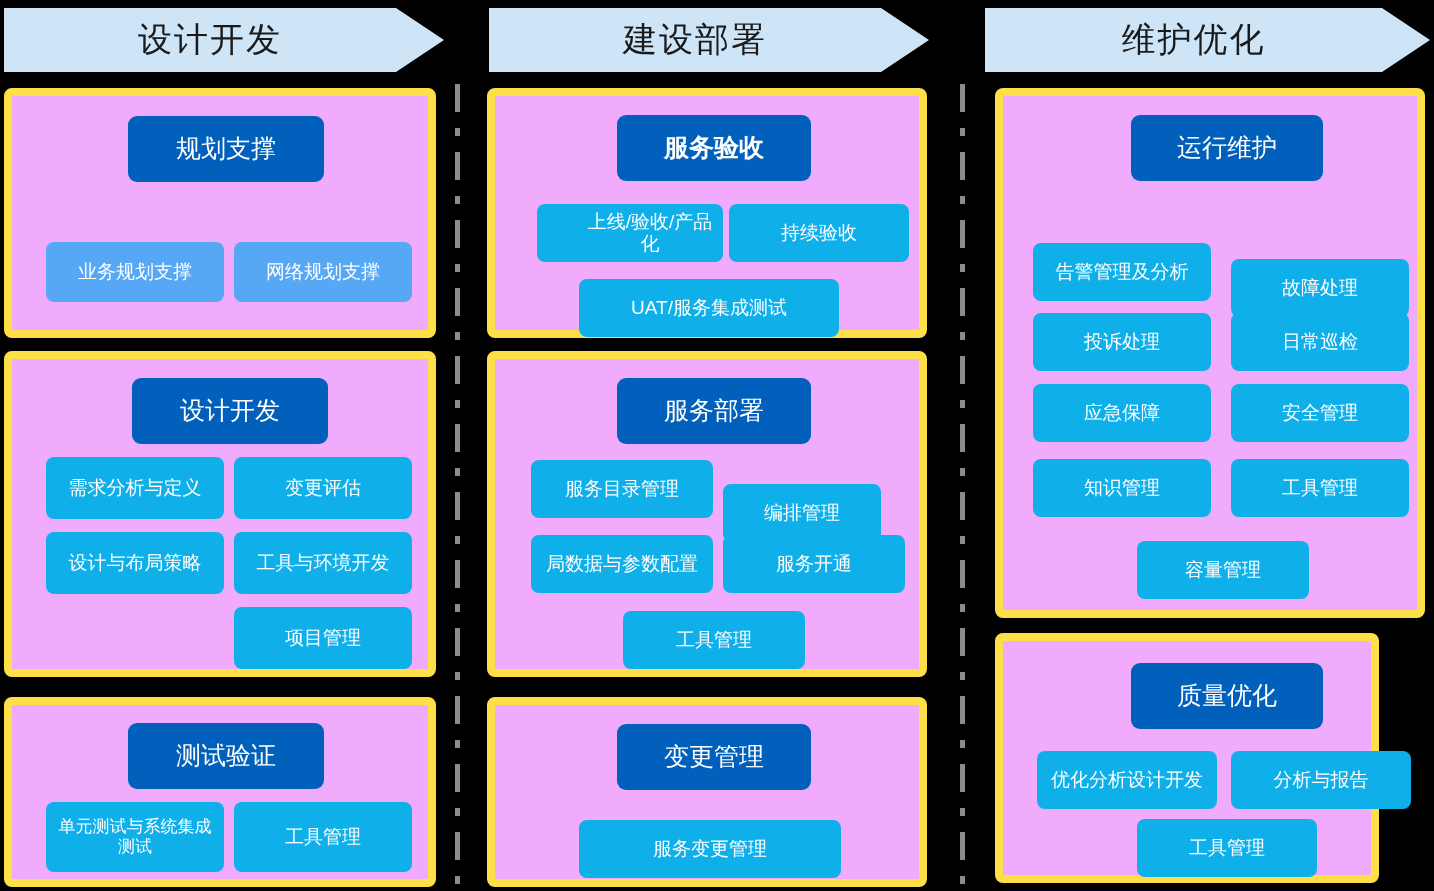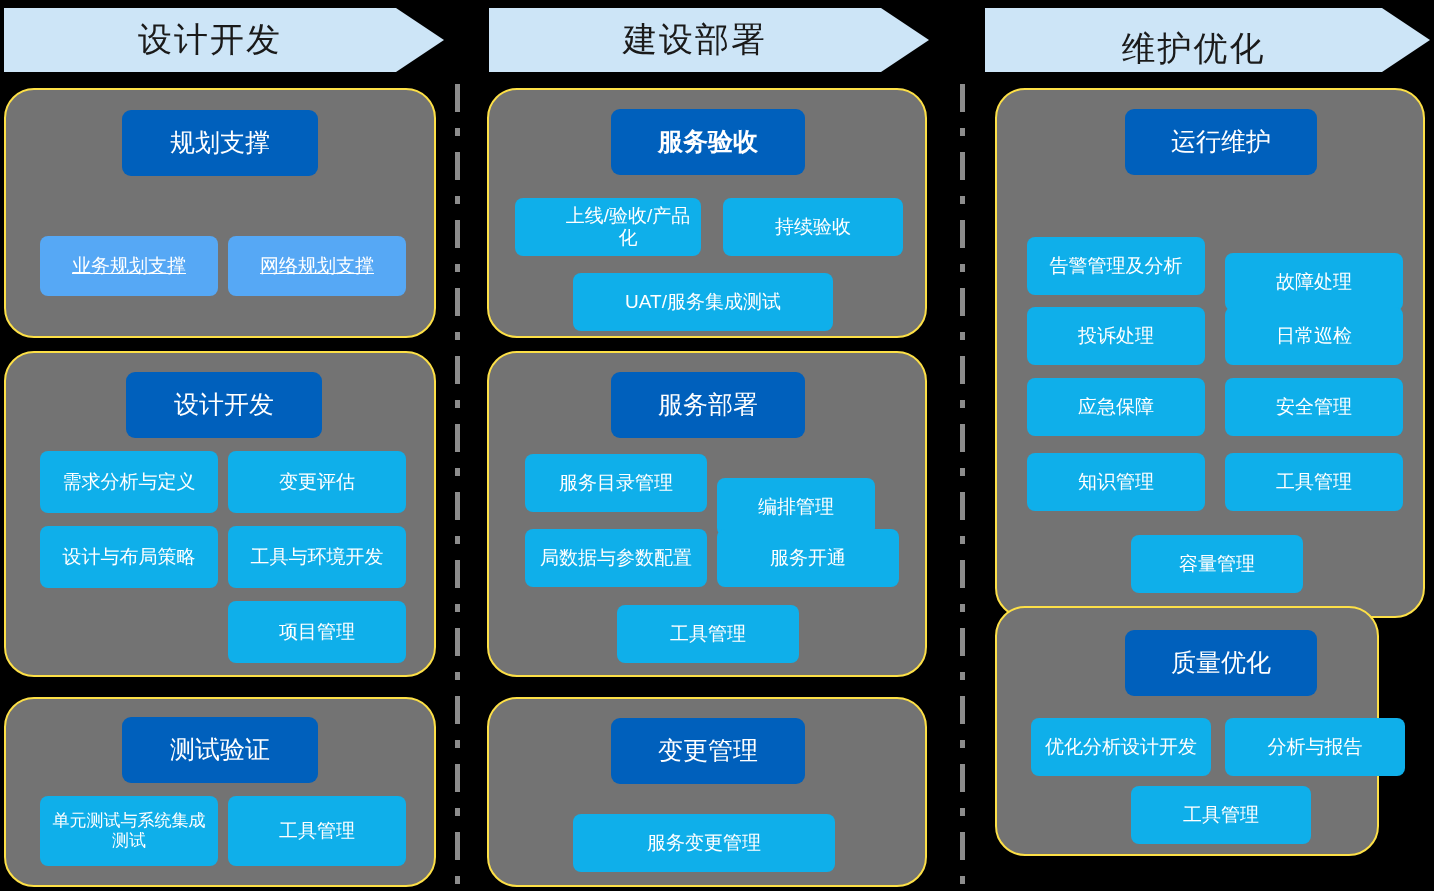--- a/index.html
+++ b/index.html
@@ -32,23 +32,23 @@
     color: #1a1a1a;
     letter-spacing: 2px;
     white-space: nowrap;
     transform: translateX(-14px);
   }
 
   
   .card {
     position: absolute;
     box-sizing: border-box;
-    border: 2px solid #fde047;
-    border-radius: 30px;
-    background: #737373;
+    border: 8px solid #fde047;
+    border-radius: 8px;
+    background: #f0abfc;
   }
 
   
   .blk {
     position: absolute;
     box-sizing: border-box;
     display: flex;
     align-items: center;
     justify-content: center;
     text-align: center;
@@ -62,21 +62,20 @@
     font-size: 25px;
     border-radius: 9px;
   }
   .blk.sub {
     background: #0fafea;
     font-size: 19px;
   }
   .blk.sub-lite {
     background: #56a8f5;
     font-size: 19px;
-    text-decoration: underline;
   }
   .blk.small {
     font-size: 17px;
   }
 
   
   .divider {
     position: absolute;
     width: 5px;
     background-image: linear-gradient(
@@ -123,21 +122,21 @@
 
   <div class="divider" style="left:455px; top:84px; height:800px;"></div>
 
   <div class="banner" style="left:489px; top:8px; width:440px; height:64px;
               clip-path: polygon(0 0, 392px 0, 440px 32px, 392px 64px, 0 64px);">
     <span class="banner-label">建设部署</span>
   </div>
 
   <div class="card" style="left:487px; top:88px; width:440px; height:250px;">
     <div class="blk head" style="left:122px; top:19px; width:194px; height:66px;font-weight:bold;">服务验收</div>
-    <div class="blk sub" style="left:26px; top:108px; width:186px; height:58px;padding-left:46px;">上线/验收/产品化</div>
+    <div class="blk sub" style="left:42px; top:108px; width:186px; height:58px;padding-left:46px;">上线/验收/产品化</div>
     <div class="blk sub" style="left:234px; top:108px; width:180px; height:58px;">持续验收</div>
     <div class="blk sub" style="left:84px; top:183px; width:260px; height:58px;">UAT/服务集成测试</div>
   </div>
 
   <div class="card" style="left:487px; top:351px; width:440px; height:326px;">
     <div class="blk head" style="left:122px; top:19px; width:194px; height:66px;">服务部署</div>
     <div class="blk sub" style="left:36px; top:101px; width:182px; height:58px;">服务目录管理</div>
     <div class="blk sub" style="left:228px; top:101px; width:158px; height:58px;margin-top:24px;">编排管理</div>
     <div class="blk sub" style="left:36px; top:176px; width:182px; height:58px;">局数据与参数配置</div>
     <div class="blk sub" style="left:228px; top:176px; width:182px; height:58px;">服务开通</div>
@@ -145,37 +144,37 @@
   </div>
 
   <div class="card" style="left:487px; top:697px; width:440px; height:190px;">
     <div class="blk head" style="left:122px; top:19px; width:194px; height:66px;">变更管理</div>
     <div class="blk sub" style="left:84px; top:115px; width:262px; height:58px;">服务变更管理</div>
   </div>
 
   <div class="divider" style="left:960px; top:84px; height:800px;"></div>
 
   <div class="banner" style="left:985px; top:8px; width:445px; height:64px;
-              clip-path: polygon(0 0, 397px 0, 445px 32px, 397px 64px, 0 64px); align-items: flex-end;">
+              clip-path: polygon(0 0, 397px 0, 445px 32px, 397px 64px, 0 64px);">
     <span class="banner-label">维护优化</span>
   </div>
 
   <div class="card" style="left:995px; top:88px; width:430px; height:530px;">
     <div class="blk head" style="left:128px; top:19px; width:192px; height:66px;">运行维护</div>
     <div class="blk sub" style="left:30px; top:147px; width:178px; height:58px;text-align:center;">告警管理及分析</div>
     <div class="blk sub" style="left:228px; top:147px; width:178px; height:58px;margin-top:16px;">故障处理</div>
     <div class="blk sub" style="left:30px; top:217px; width:178px; height:58px;">投诉处理</div>
     <div class="blk sub" style="left:228px; top:217px; width:178px; height:58px;">日常巡检</div>
     <div class="blk sub" style="left:30px; top:288px; width:178px; height:58px;">应急保障</div>
     <div class="blk sub" style="left:228px; top:288px; width:178px; height:58px;">安全管理</div>
     <div class="blk sub" style="left:30px; top:363px; width:178px; height:58px;">知识管理</div>
     <div class="blk sub" style="left:228px; top:363px; width:178px; height:58px;">工具管理</div>
     <div class="blk sub" style="left:134px; top:445px; width:172px; height:58px;">容量管理</div>
   </div>
 
-  <div class="card" style="left:995px; top:606px; width:384px; height:250px;">
+  <div class="card" style="left:995px; top:633px; width:384px; height:250px;">
     <div class="blk head" style="left:128px; top:22px; width:192px; height:66px;">质量优化</div>
     <div class="blk sub" style="left:34px; top:110px; width:180px; height:58px;">优化分析设计开发</div>
     <div class="blk sub" style="left:228px; top:110px; width:180px; height:58px;">分析与报告</div>
     <div class="blk sub" style="left:134px; top:178px; width:180px; height:58px;">工具管理</div>
   </div>
 
 </div>
 
 </body></html>

